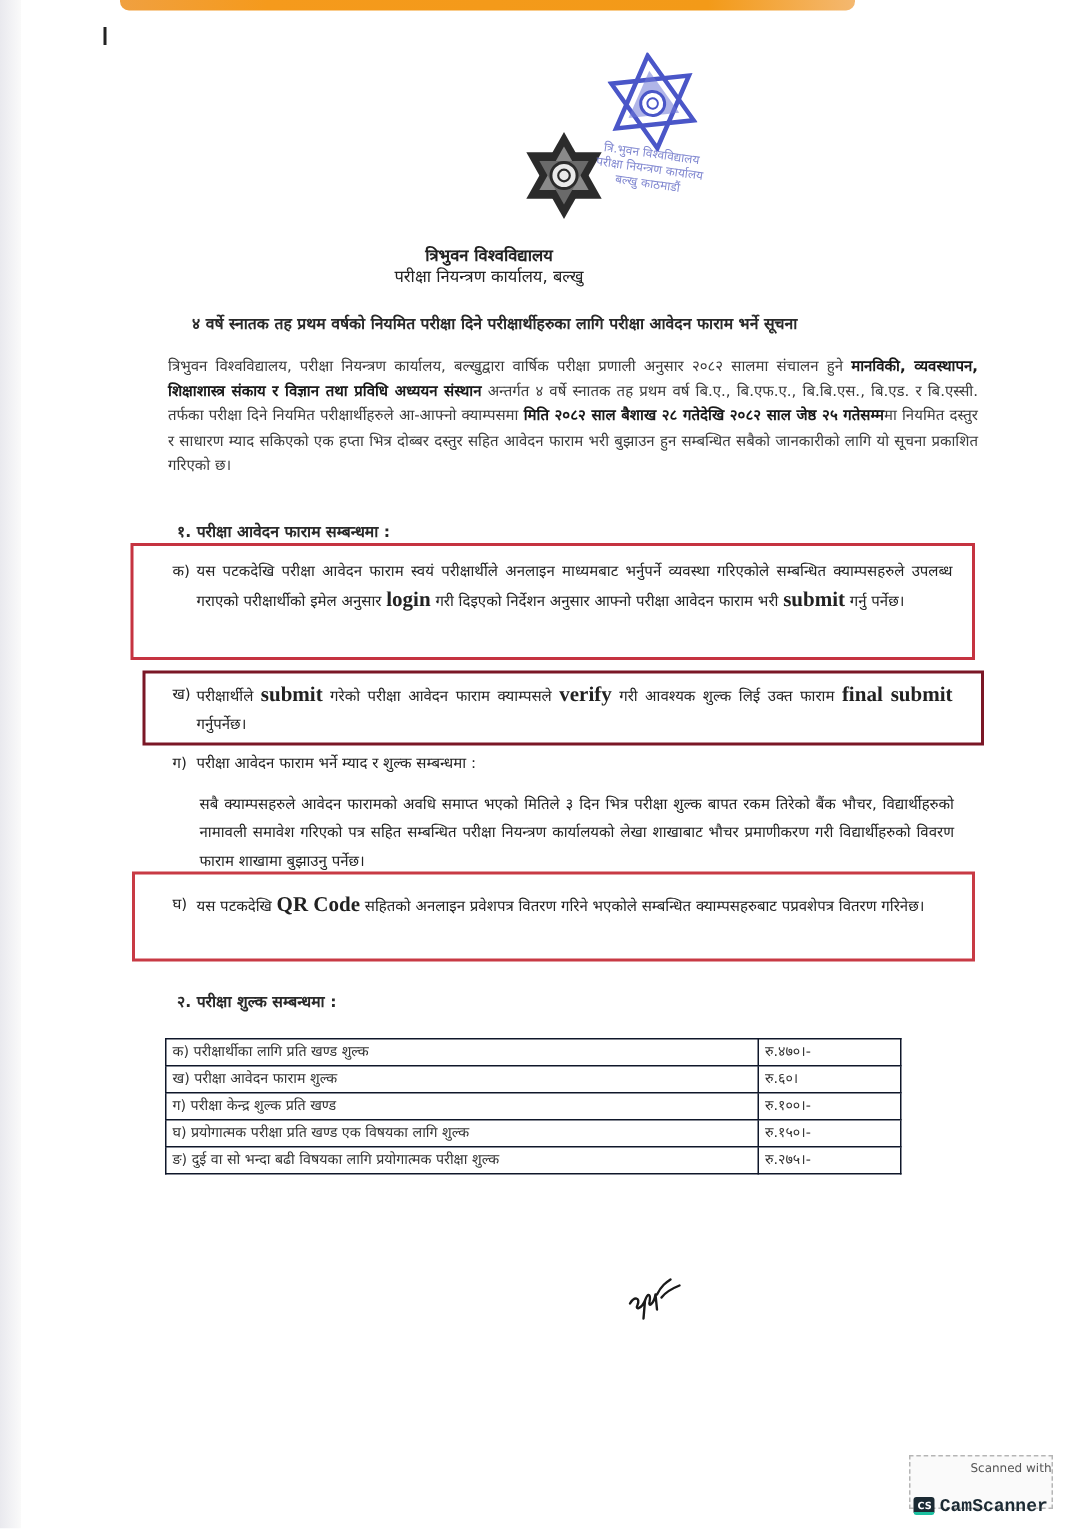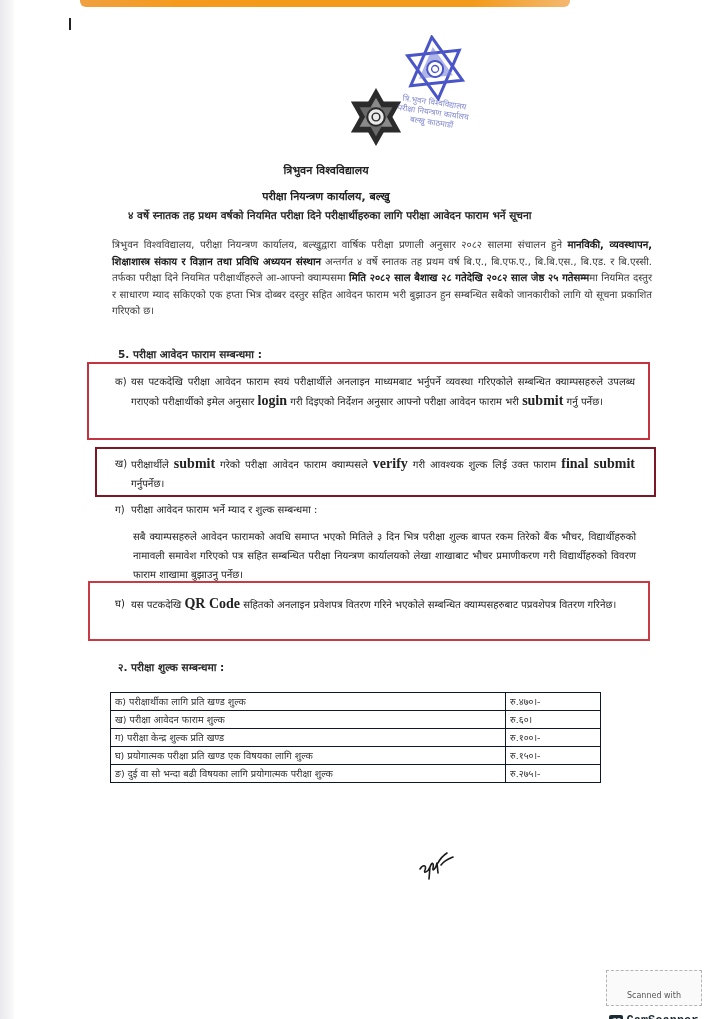--- a/index.html
+++ b/index.html
@@ -22,21 +22,21 @@
   .emblem-black { left: 347px; top: 86px; width: 58px; height: 62px; }
   .emblem-blue { left: 405px; top: 35px; width: 60px; height: 66px; }
   .stamp-text {
     position: absolute; left: 393px; top: 98px; width: 80px;
     font-size: 8px; line-height: 10px; color: #6a72c8; transform: rotate(8deg);
     text-align: center; opacity: 0.85;
   }
 
   .header-block { position: absolute; left: 0; width: 652px; text-align: center; }
   .org-name { top: 162px; font-size: 11px; font-weight: bold; color: #222; }
-  .office-name { top: 188px; font-size: 11px; font-weight: bold; color: #222; }
+  .office-name { top: 176px; font-size: 11px; font-weight: normal; color: #222; }
   .notice-title { position: absolute; left: 128px; top: 208px; width: 500px; font-size: 10.5px; font-weight: bold; color: #2a2a2a; white-space: nowrap; }
 
   .para {
     position: absolute; font-size: 10px; line-height: 16.5px; color: #3a3a3a; text-align: justify;
   }
   .intro { left: 112px; top: 237px; width: 540px; }
   .intro b { color: #1a1a1a; }
 
   .section-heading { position: absolute; font-size: 10.5px; font-weight: bold; color: #2a2a2a; }
   .sec1 { left: 118px; top: 347px; }
@@ -68,21 +68,21 @@
   .fee-table td { border: 1px solid #0f172a; padding: 1px 4px; vertical-align: top; line-height: 15px; }
   .fee-table td.amount { width: 95px; font-size: 9.5px; }
   .fee-table tr.tall td { line-height: 15.5px; }
 
   .signature { position: absolute; left: 417px; top: 849px; width: 40px; height: 32px; }
 
   .camscanner {
     position: absolute; left: 606px; top: 970px; width: 96px; height: 36px;
     border: 1px dashed #b5b5b5; background: #fafafa; text-align: center;
   }
-  .cs-top { font-size: 8px; color: #555; margin-top: 20px; display: block; }
+  .cs-top { font-size: 8px; color: #555; margin-top: 3px; display: block; text-align: right; }
   .cs-row { display: flex; align-items: center; justify-content: center; margin-top: 14px; }
   .cs-logo {
     width: 14px; height: 12px; background: #1b2a33; border-radius: 2px; color: #fff;
     font-size: 6.5px; font-weight: bold; line-height: 12px; text-align: center; margin-right: 3px;
     border-bottom: 2px solid #1cc0a0;
   }
   .cs-name { font-size: 12px; font-weight: bold; color: #1b2a33; font-family: Liberation Mono, monospace; }
 </style>
 </head>
 <body>
@@ -115,21 +115,21 @@
   <div>बल्खु काठमाडौं</div>
 </div>
 
 <div class="header-block org-name">त्रिभुवन विश्वविद्यालय</div>
 <div class="header-block office-name">परीक्षा नियन्त्रण कार्यालय, बल्खु</div>
 
 <div class="notice-title">४ वर्षे स्नातक तह प्रथम वर्षको नियमित परीक्षा दिने परीक्षार्थीहरुका लागि परीक्षा आवेदन फाराम भर्ने सूचना</div>
 
 <p class="para intro"><span>त्रिभुवन विश्वविद्यालय, परीक्षा नियन्त्रण कार्यालय, बल्खुद्वारा वार्षिक परीक्षा प्रणाली अनुसार २०८२ सालमा संचालन हुने </span><b>मानविकी, व्यवस्थापन, शिक्षाशास्त्र संकाय र विज्ञान तथा प्रविधि अध्ययन संस्थान</b><span> अन्तर्गत ४ वर्षे स्नातक तह प्रथम वर्ष बि.ए., बि.एफ.ए., बि.बि.एस., बि.एड. र बि.एस्सी. तर्फका परीक्षा दिने नियमित परीक्षार्थीहरुले आ-आफ्नो क्याम्पसमा </span><b>मिति २०८२ साल बैशाख २८ गतेदेखि २०८२ साल जेष्ठ २५ गतेसम्म</b><span>मा नियमित दस्तुर र साधारण म्याद सकिएको एक हप्ता भित्र दोब्बर दस्तुर सहित आवेदन फाराम भरी बुझाउन हुन सम्बन्धित सबैको जानकारीको लागि यो सूचना प्रकाशित गरिएको छ।</span></p>
 
-<div class="section-heading sec1">5. परीक्षा आवेदन फाराम सम्बन्धमा :</div>
+<div class="section-heading sec1">१. परीक्षा आवेदन फाराम सम्बन्धमा :</div>
 
 <div class="box box-ka"></div>
 <div class="item item-ka">
   <span class="marker">क)</span>
   <span class="body"><span>यस पटकदेखि परीक्षा आवेदन फाराम स्वयं परीक्षार्थीले अनलाइन माध्यमबाट भर्नुपर्ने व्यवस्था गरिएकोले सम्बन्धित क्याम्पसहरुले उपलब्ध गराएको परीक्षार्थीको इमेल अनुसार </span><span class="latin">login</span><span> गरी दिइएको निर्देशन अनुसार आफ्नो परीक्षा आवेदन फाराम भरी </span><span class="latin">submit</span><span> गर्नु पर्नेछ।</span></span>
 </div>
 
 <div class="box box-kha"></div>
 <div class="item item-kha">
   <span class="marker">ख)</span>

